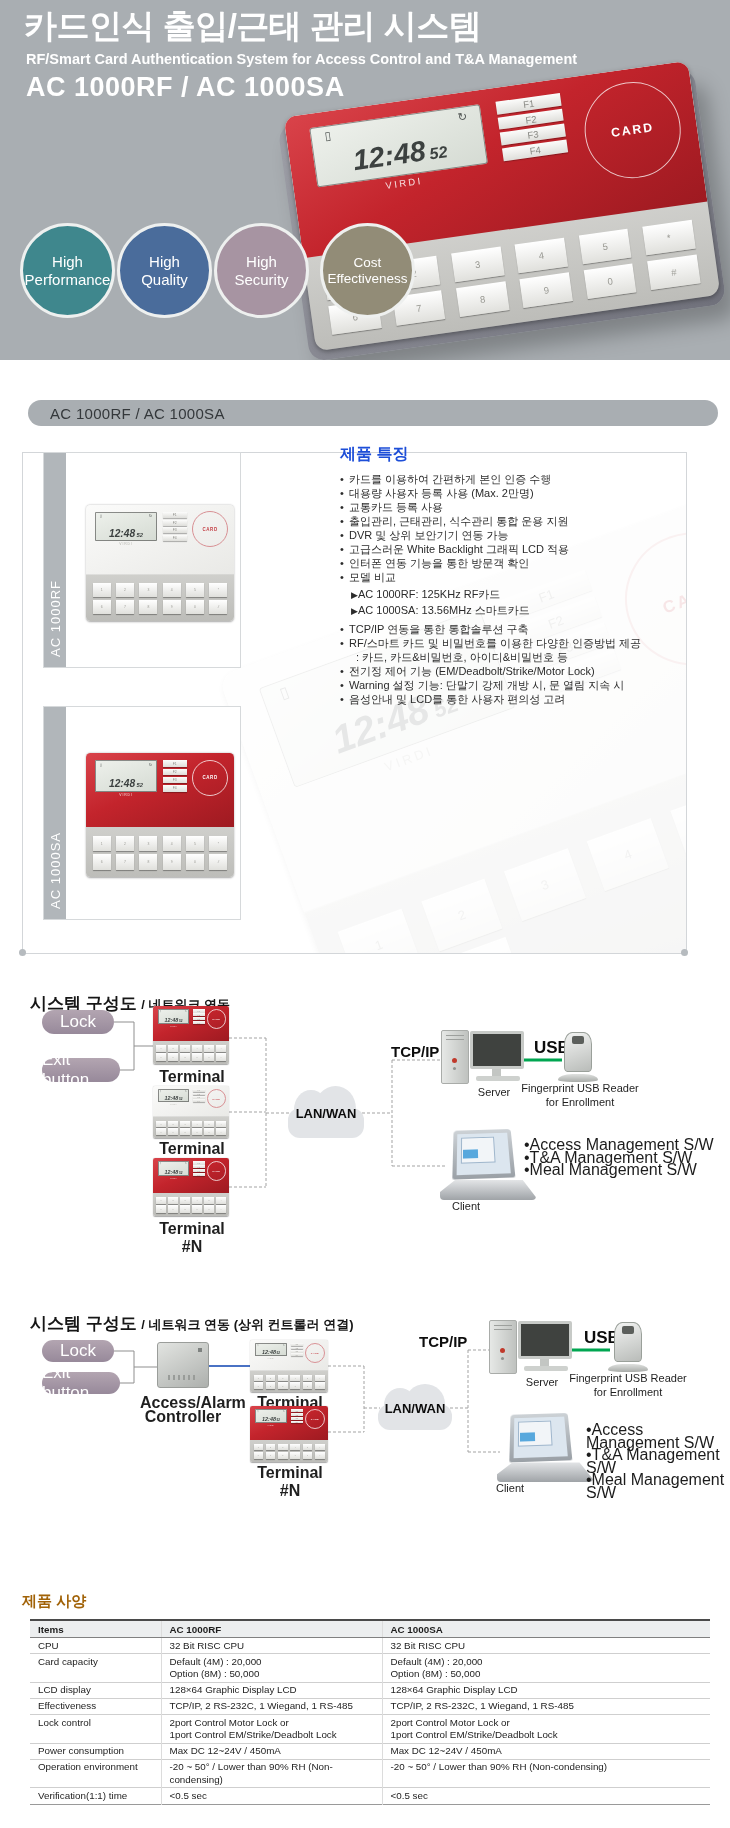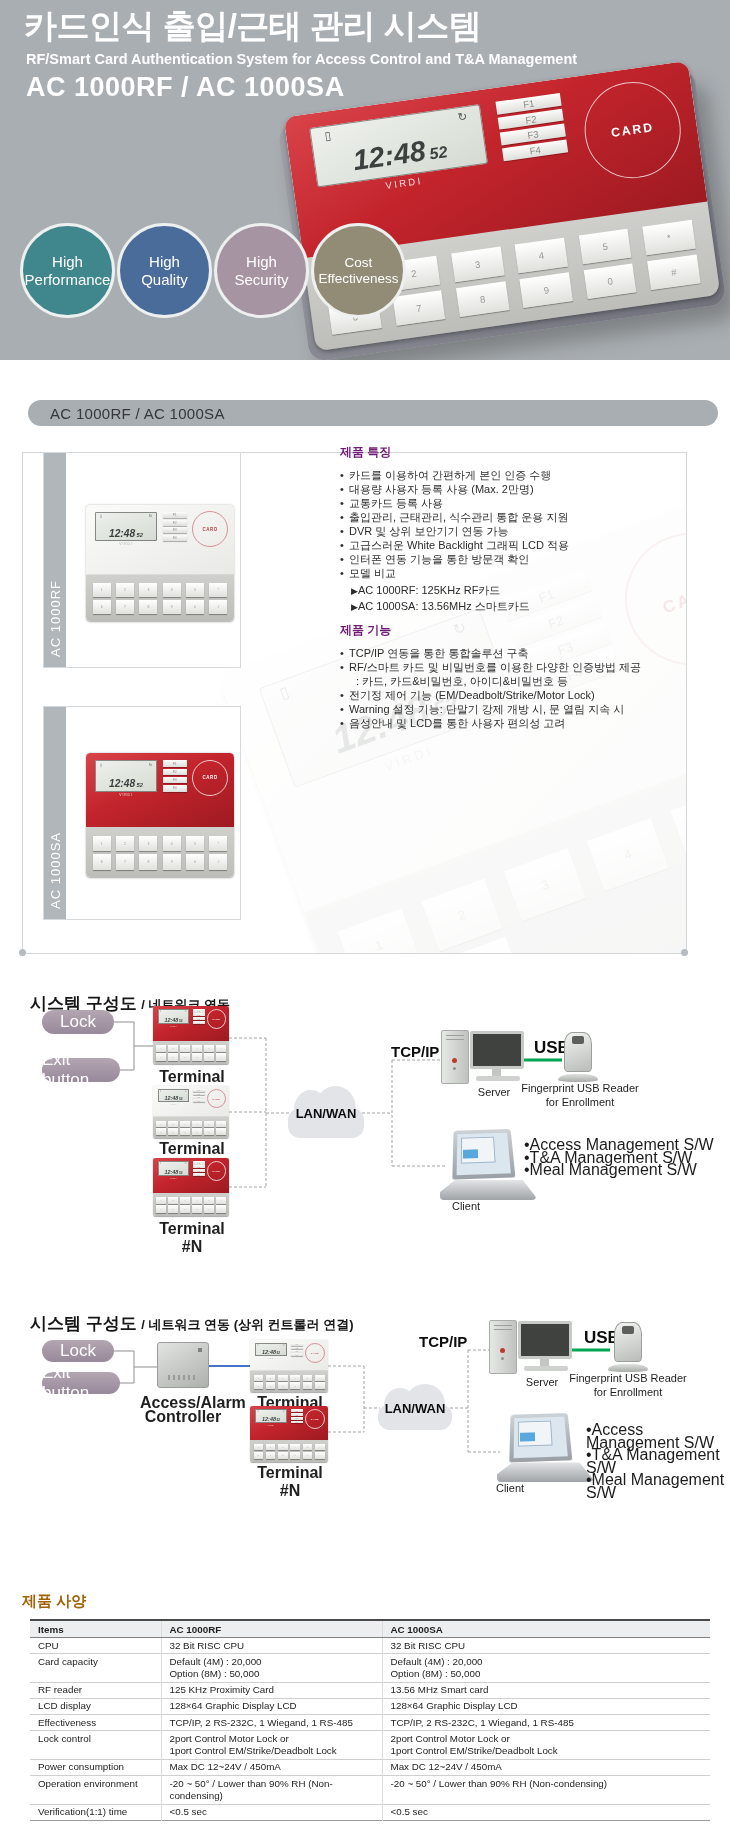--- a/index.html
+++ b/index.html
@@ -10,21 +10,21 @@
   .hdr{position:absolute;left:0;top:0;width:730px;height:360px;background:#a9aeb2;overflow:hidden;}
   .hdr-title{position:absolute;left:24px;top:4px;font-size:33px;font-weight:bold;color:#fff;letter-spacing:-0.5px;}
   .hdr-sub{position:absolute;left:26px;top:51px;font-size:14.5px;font-weight:bold;color:#fff;}
   .hdr-model{position:absolute;left:26px;top:72px;font-size:27px;font-weight:bold;color:#fff;letter-spacing:.5px;}
   .xl-shell{position:absolute;left:292px;top:96px;width:420px;height:238px;border-radius:16px;
             background:linear-gradient(150deg,#9fa0a8,#70717b);transform:rotate(-8deg);
             box-shadow:10px 16px 20px rgba(0,0,0,.25);}
   .badge{position:absolute;top:223px;width:95px;height:95px;border-radius:50%;border:3px solid #eef0ef;
          display:flex;flex-direction:column;align-items:center;justify-content:center;color:#fff;
          font-size:15px;line-height:1.15;text-align:center;box-sizing:border-box;}
-  .b1{left:20px}.b2{left:117px}.b3{left:214px}.b4{left:311px;font-size:13.5px}
+  .b1{left:20px}.b2{left:117px}.b3{left:214px}.b4{left:320px;font-size:13.5px}
 
   
   .reader{position:absolute;background:linear-gradient(180deg,#ececea 0%,#d8d8d5 40%,#bdbdb9 100%);
           border-radius:.13em;box-shadow:0 .02em .06em rgba(0,0,0,.35);overflow:hidden;}
   .reader .face{position:absolute;left:0;top:0;right:0;height:60%;}
   .reader.red .face{background:linear-gradient(155deg,#d9434a 0%,#c3242c 45%,#9e1a21 100%);}
   .reader.white .face{background:linear-gradient(155deg,#fbfbfa,#e9e9e6);box-shadow:inset 0 -1px 0 rgba(0,0,0,.08);}
   .reader .lcd{position:absolute;left:6%;top:10%;width:42%;height:42%;border-radius:.03em;
                background:linear-gradient(160deg,#eef1ec,#d5dbd3);box-shadow:inset 0 0 0 1px rgba(40,40,40,.5);color:#3c4140;}
   .reader .lrow{position:absolute;left:8%;top:4%;right:8%;display:flex;justify-content:space-between;font-size:.12em;opacity:.85;}
@@ -60,21 +60,21 @@
   .cd1{left:19px;top:949px}.cd2{left:681px;top:949px}
   .pbox{position:absolute;left:43px;width:198px;background:#fff;border:1px solid #d6d9db;box-sizing:border-box;}
   .pb1{top:452px;height:216px}.pb2{top:706px;height:214px}
   .pstrip{position:absolute;left:0;top:0;bottom:0;width:22px;background:#b1b6ba;display:flex;align-items:flex-end;justify-content:center;}
   .pstrip span{writing-mode:vertical-rl;transform:rotate(180deg);color:#fff;font-size:13px;letter-spacing:1px;margin-bottom:10px;}
   .pb1 .reader{left:42px;top:52px;width:148px;height:116px;font-size:34px;}
   .pb2 .reader{left:42px;top:46px;width:148px;height:124px;font-size:34px;}
 
   .txtcol{position:absolute;left:340px;width:360px;}
   .feat{top:444px}.func{top:622px}
-  .sec-h{font-size:12px;font-weight:bold;margin:0 0 7px 0;color:#701a75;}
+  .sec-h{font-size:16px;font-weight:bold;margin:0 0 7px 0;color:#1d4ed8;}
   .blt{list-style:none;margin:0;padding:0;font-size:11px;line-height:14px;color:#2b2b2b;}
   .blt li{padding-left:9px;position:relative;}
   .blt li::before{content:"\2022";position:absolute;left:0;}
   .blt li.cont{padding-left:16px;}
   .blt li.cont::before{content:"";}
   .subs{margin:3px 0 0 11px;font-size:11px;line-height:15px;color:#2b2b2b;}
   .subs div::before{content:"\25B6 ";font-size:9px;}
 
   
   .dg-title{position:absolute;left:30px;font-weight:bold;color:#161616;margin-top:16px;}
@@ -375,21 +375,20 @@
       <li>인터폰 연동 기능을 통한 방문객 확인</li>
       <li>모델 비교</li>
     </ul>
     <div class="subs">
       <div>AC 1000RF: 125KHz RF카드</div>
       <div>AC 1000SA: 13.56MHz 스마트카드</div>
     </div>
   </div>
 
   <div class="txtcol func">
-    <h3 class="sec-h">제품 기능</h3>
     <ul class="blt">
       <li>TCP/IP 연동을 통한 통합솔루션 구축</li>
       <li>RF/스마트 카드 및 비밀번호를 이용한 다양한 인증방법 제공</li>
       <li class="cont">: 카드, 카드&amp;비밀번호, 아이디&amp;비밀번호 등</li>
       <li>전기정 제어 기능 (EM/Deadbolt/Strike/Motor Lock)</li>
       <li>Warning 설정 기능: 단말기 강제 개방 시, 문 열림 지속 시</li>
       <li>음성안내 및 LCD를 통한 사용자 편의성 고려</li>
     </ul>
   </div>
 
@@ -719,25 +718,20 @@
             <td>32 Bit RISC CPU</td>
           </tr>
         <tr>
             <td>Card capacity</td>
             <td>Default (4M) : 20,000
 Option (8M) : 50,000</td>
             <td>Default (4M) : 20,000
 Option (8M) : 50,000</td>
           </tr>
         <tr>
-            <td>RF reader</td>
-            <td>125 KHz Proximity Card</td>
-            <td>13.56 MHz Smart card</td>
-          </tr>
-        <tr>
             <td>LCD display</td>
             <td>128×64 Graphic Display LCD</td>
             <td>128×64 Graphic Display LCD</td>
           </tr>
         <tr>
             <td>Effectiveness</td>
             <td>TCP/IP, 2 RS-232C, 1 Wiegand, 1 RS-485</td>
             <td>TCP/IP, 2 RS-232C, 1 Wiegand, 1 RS-485</td>
           </tr>
         <tr>

